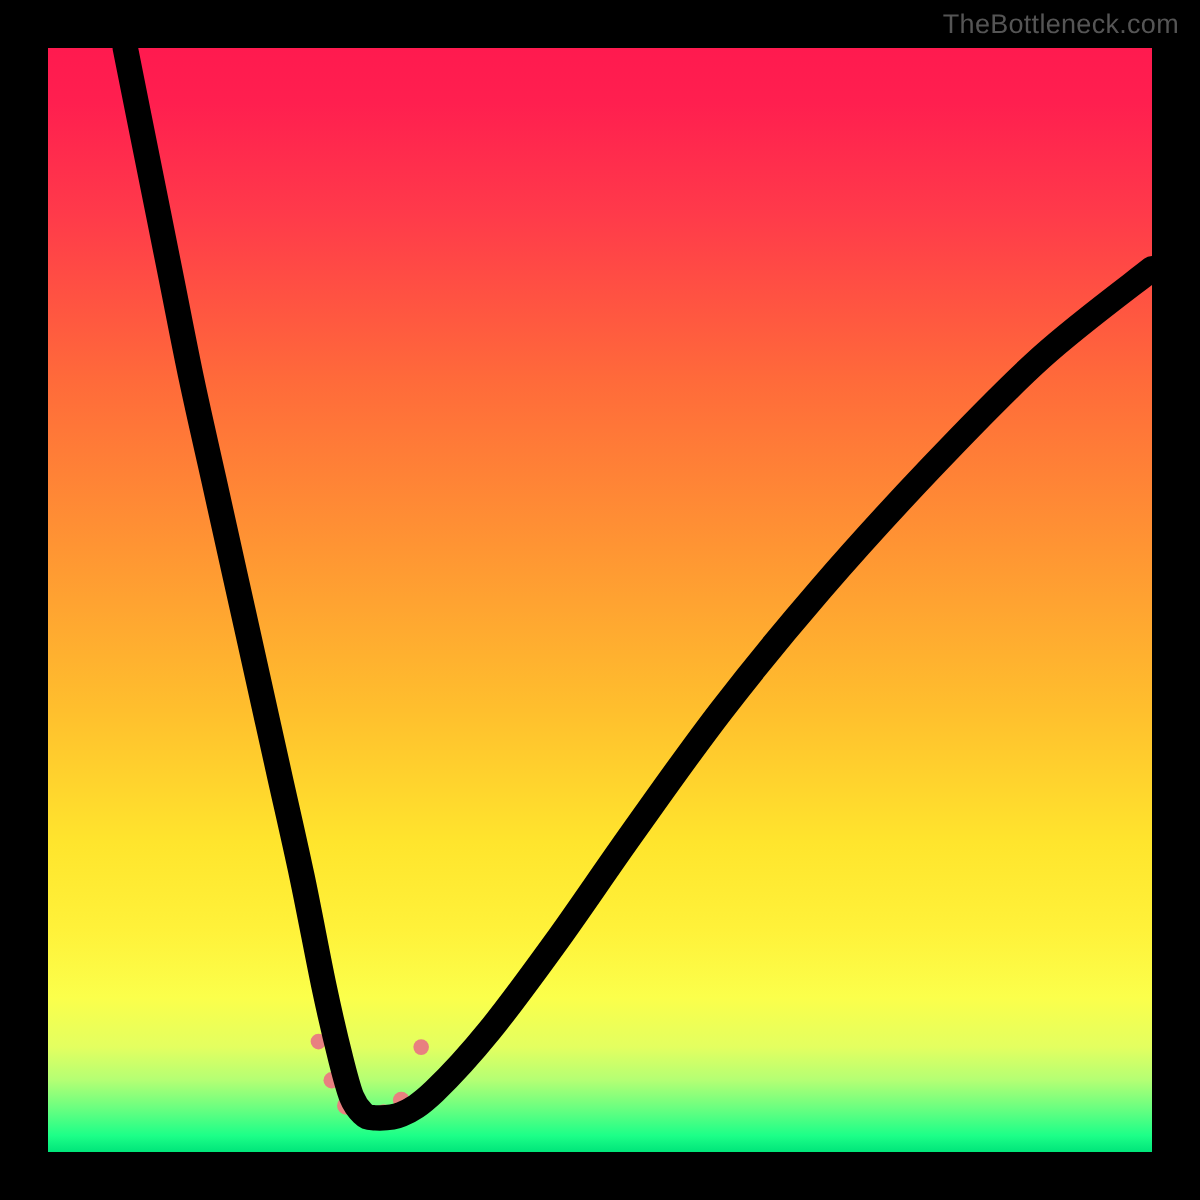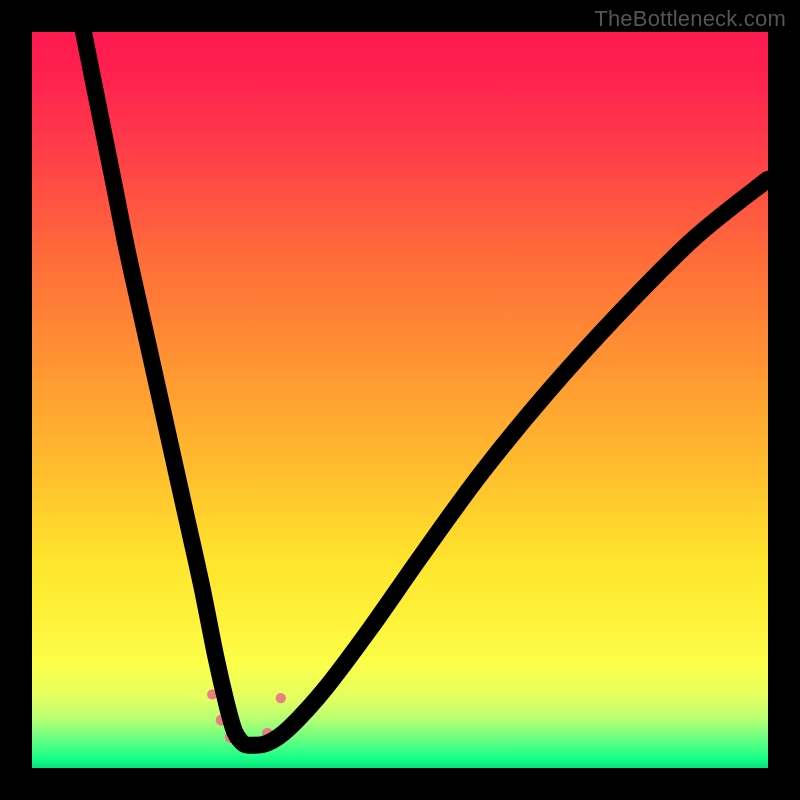--- a/index.html
+++ b/index.html
@@ -32,21 +32,21 @@
     left: 0;
     top: 0;
     width: 100%;
     height: 100%;
   }
   .watermark {
     position: absolute;
     top: 6px;
     right: 14px;
     color: #555;
-    font-size: 22px;
+    font-size: 18px;
     letter-spacing: 0.2px;
     font-weight: 500;
     user-select: none;
   }
   svg.curve {
     position: absolute;
     left: 0;
     top: 0;
     width: 100%;
     height: 100%;

